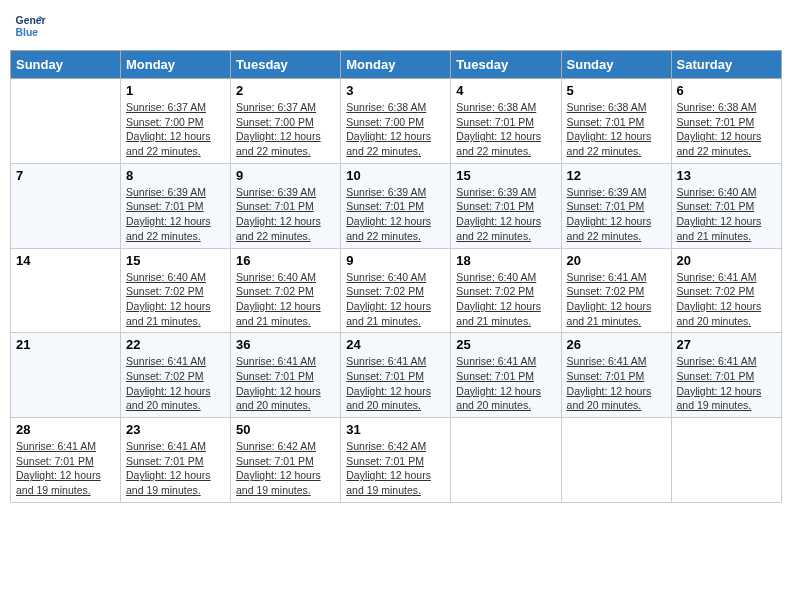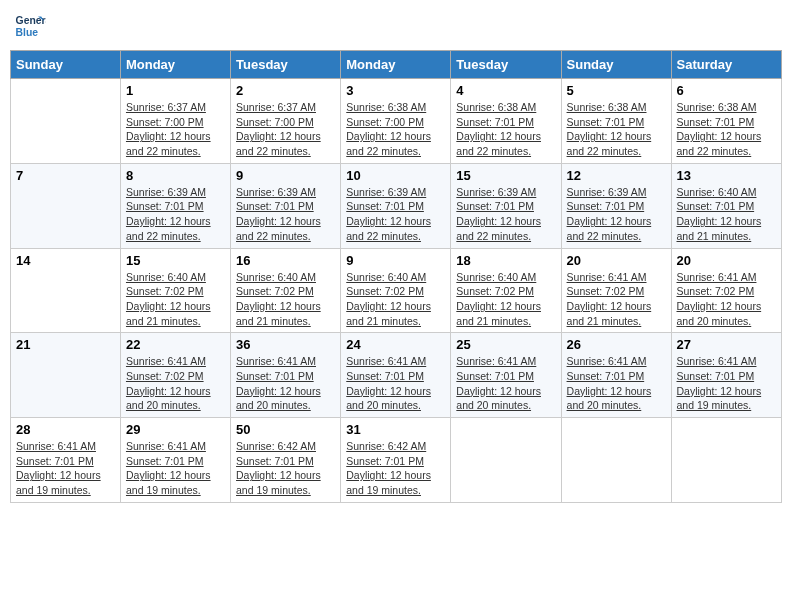--- a/index.html
+++ b/index.html
@@ -302,21 +302,21 @@
       </tr>
       <tr>
         <td>
           <span class="day-number">28</span>
           <div class="day-detail" style="white-space: pre-line;">Sunrise: 6:41 AM
 Sunset: 7:01 PM
 Daylight: 12 hours
 and 19 minutes.</div>
         </td>
         <td>
-          <span class="day-number">29</span>
+          <span class="day-number">23</span>
           <div class="day-detail" style="white-space: pre-line;">Sunrise: 6:41 AM
 Sunset: 7:01 PM
 Daylight: 12 hours
 and 19 minutes.</div>
         </td>
         <td>
           <span class="day-number">50</span>
           <div class="day-detail" style="white-space: pre-line;">Sunrise: 6:42 AM
 Sunset: 7:01 PM
 Daylight: 12 hours

